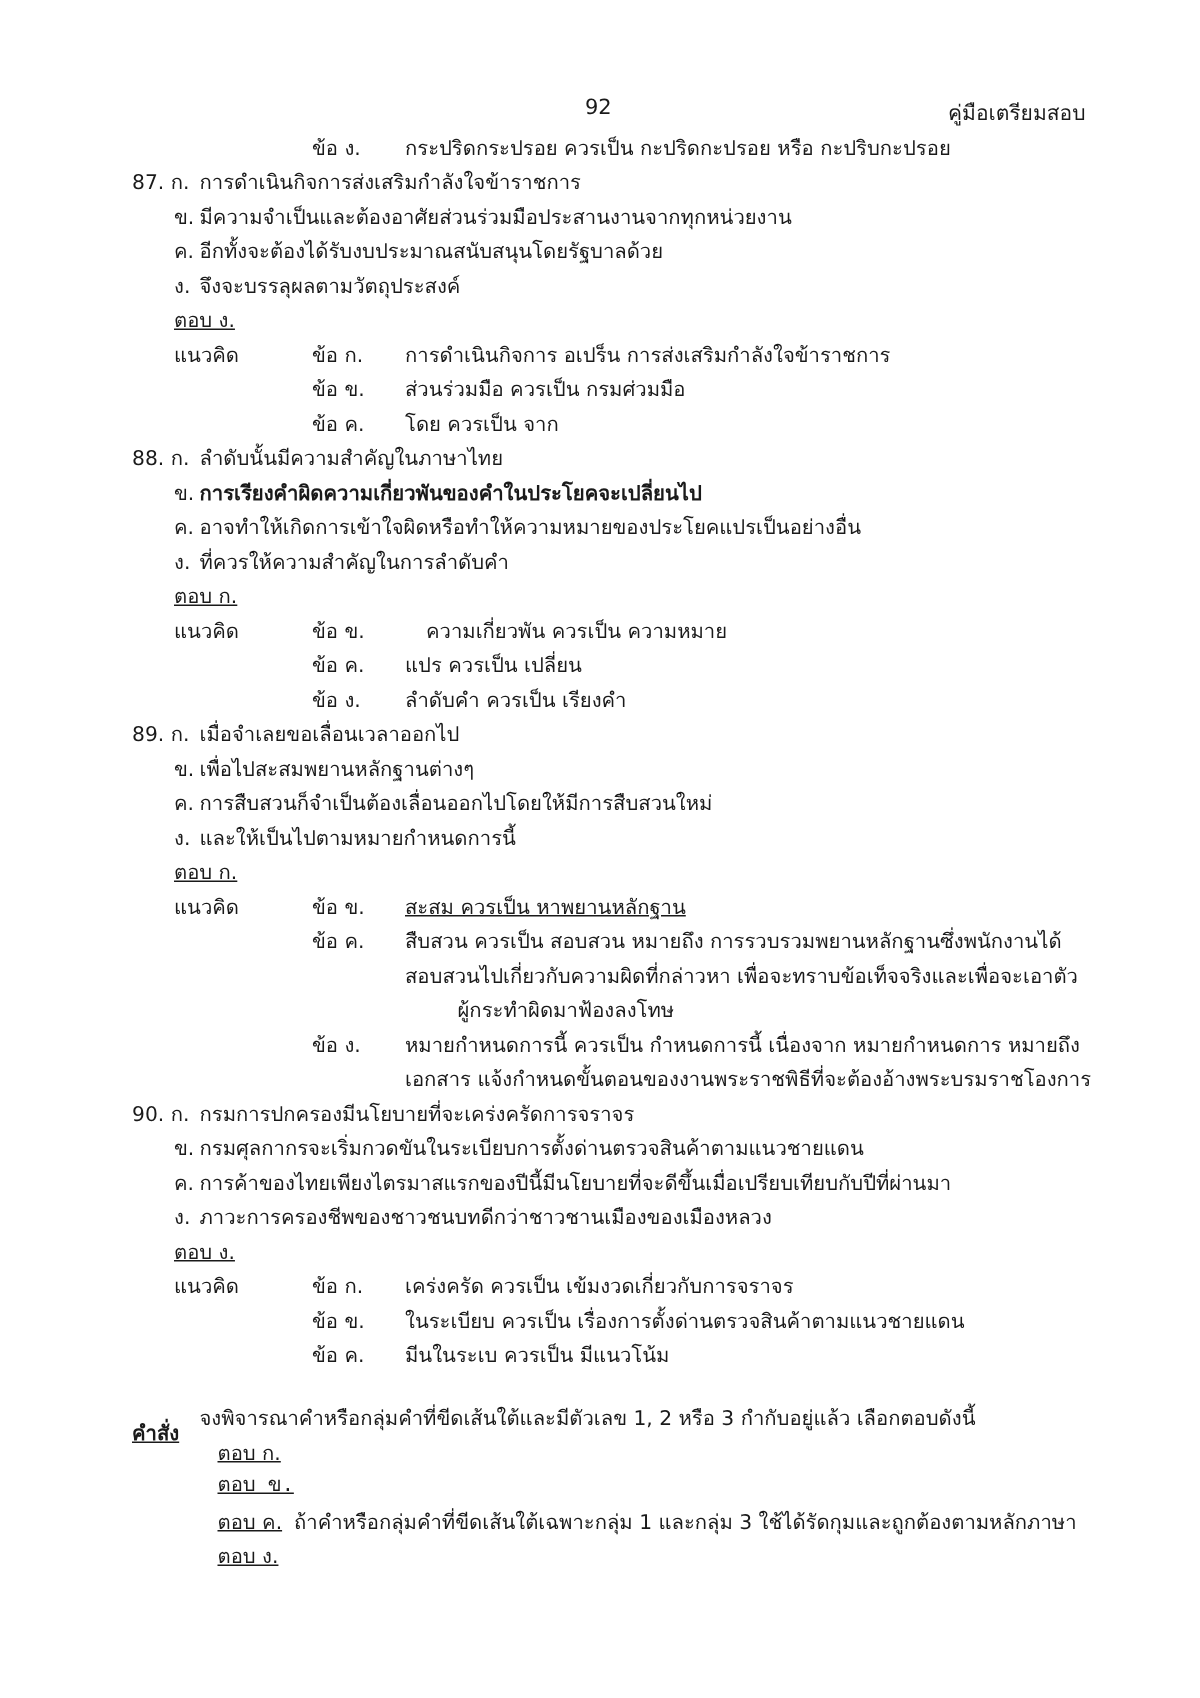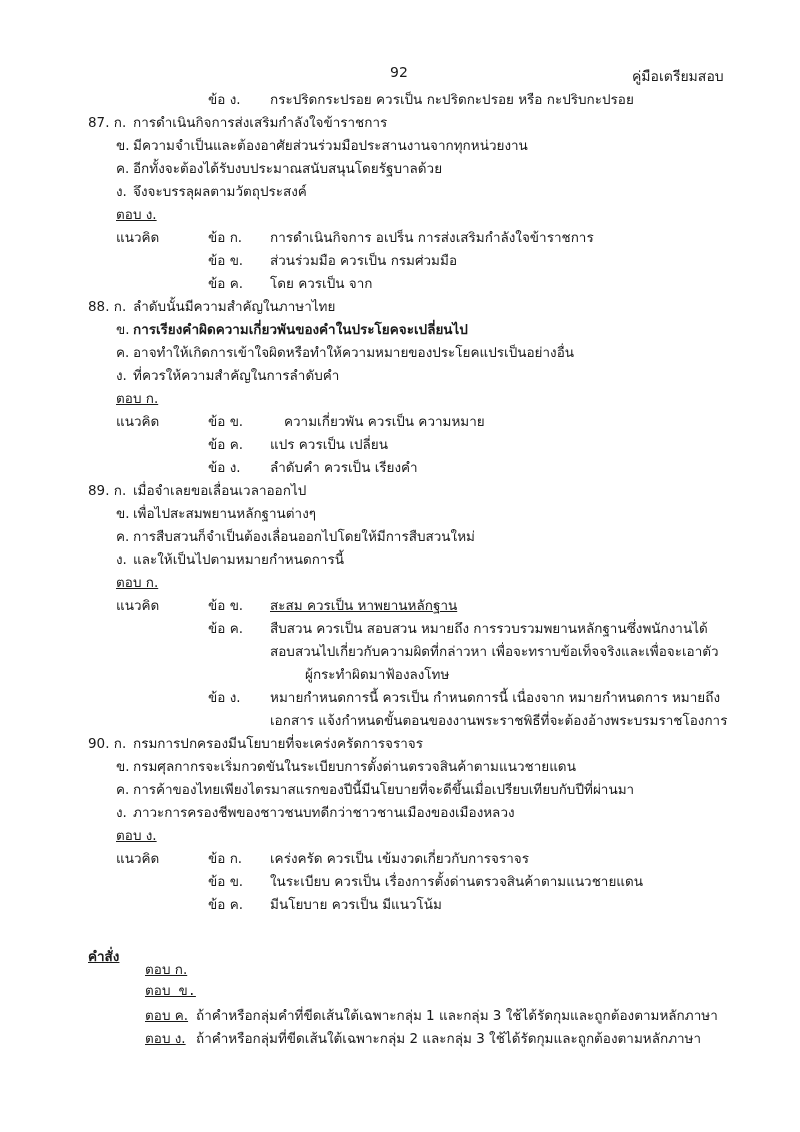--- a/index.html
+++ b/index.html
@@ -80,24 +80,24 @@
       <div class="abs" style="left: 133px; top: 763px;">การค้าของไทยเพียงไตรมาสแรกของปีนี้มีนโยบายที่จะดีขึ้นเมื่อเปรียบเทียบกับปีที่ผ่านมา</div>
       <div class="abs" style="left: 116px; top: 786px;">ง.</div>
       <div class="abs" style="left: 133px; top: 786px;">ภาวะการครองชีพของชาวชนบทดีกว่าชาวชานเมืองของเมืองหลวง</div>
       <div class="abs u" style="left: 116px; top: 809px;">ตอบ ง.</div>
       <div class="abs" style="left: 116px; top: 832px;">แนวคิด</div>
       <div class="abs" style="left: 208px; top: 832px;">ข้อ ก.</div>
       <div class="abs" style="left: 270px; top: 832px;">เคร่งครัด ควรเป็น เข้มงวดเกี่ยวกับการจราจร</div>
       <div class="abs" style="left: 208px; top: 855px;">ข้อ ข.</div>
       <div class="abs" style="left: 270px; top: 855px;">ในระเบียบ ควรเป็น เรื่องการตั้งด่านตรวจสินค้าตามแนวชายแดน</div>
       <div class="abs" style="left: 208px; top: 878px;">ข้อ ค.</div>
-      <div class="abs" style="left: 270px; top: 878px;">มีนโยบาย ควรเป็น มีแนวโน้ม</div>
+      <div class="abs" style="left: 270px; top: 878px;">มีนในระเบ ควรเป็น มีแนวโน้ม</div>
     </div>
 
   <div class="abs b u" style="left:88px; top:920px;margin-top:10px;">คำสั่ง</div>
+  <div class="abs" style="left:133px; top:920px;">จงพิจารณาคำหรือกลุ่มคำที่ขีดเส้นใต้และมีตัวเลข 1, 2 หรือ 3 กำกับอยู่แล้ว เลือกตอบดังนี้</div>
 
   <div class="abs u" style="left:145px; top:943px;">ตอบ ก.</div>
   <div class="abs u" style="left:145px; top:966px;font-family:Liberation Mono, monospace;">ตอบ ข.</div>
   <div class="abs u" style="left:145px; top:989px;">ตอบ ค.</div>
   <div class="abs" style="left:196px; top:989px;">ถ้าคำหรือกลุ่มคำที่ขีดเส้นใต้เฉพาะกลุ่ม 1 และกลุ่ม 3 ใช้ได้รัดกุมและถูกต้องตามหลักภาษา</div>
   <div class="abs u" style="left:145px; top:1012px;">ตอบ ง.</div>
-  <div class="abs" style="left:196px; top:1012px;">ถ้าคำหรือกลุ่มที่ขีดเส้นใต้เฉพาะกลุ่ม 2 และกลุ่ม 3 ใช้ได้รัดกุมและถูกต้องตามหลักภาษา</div>
 </div>
 
 </body></html>

